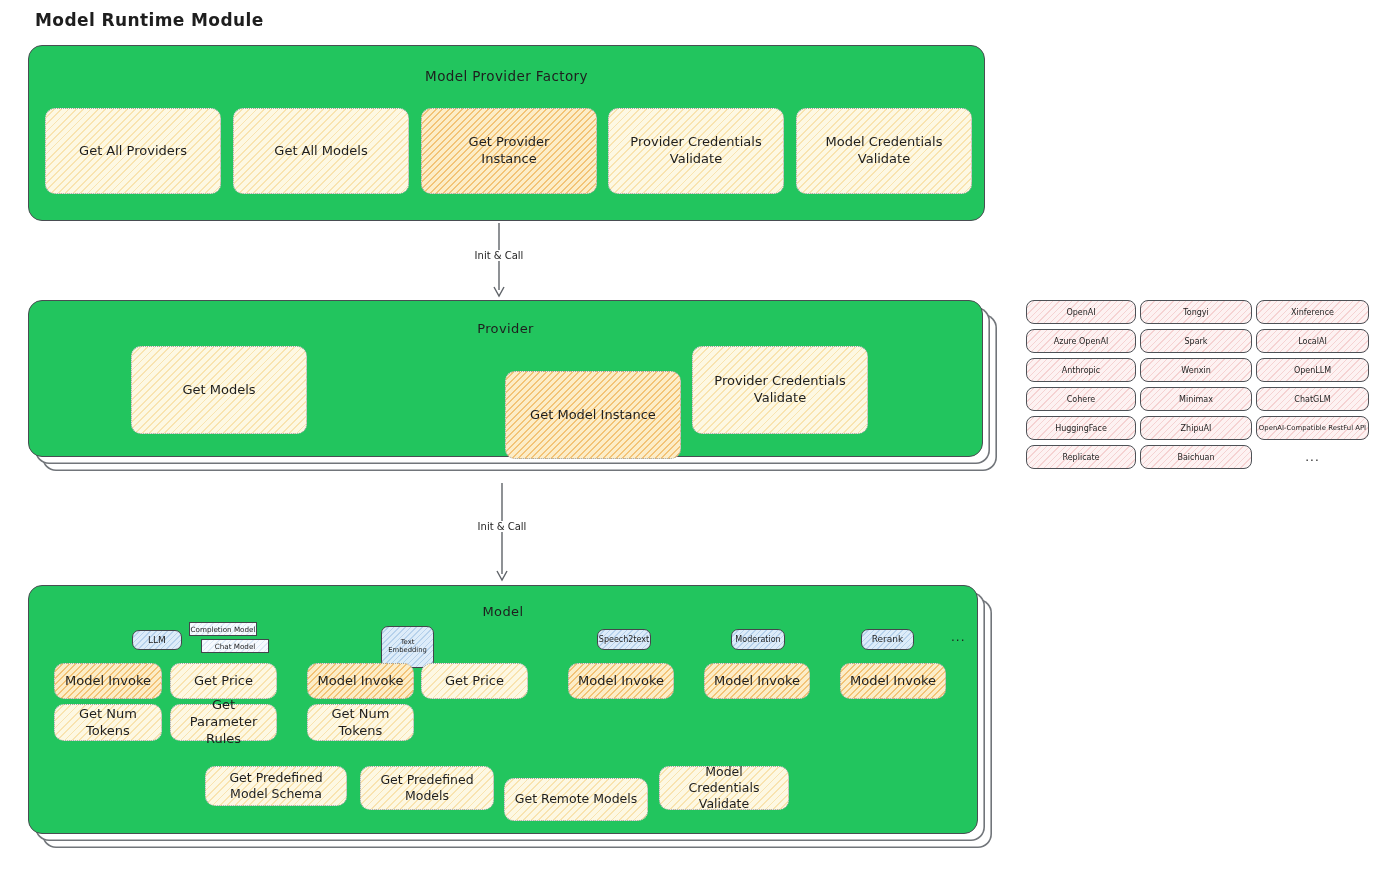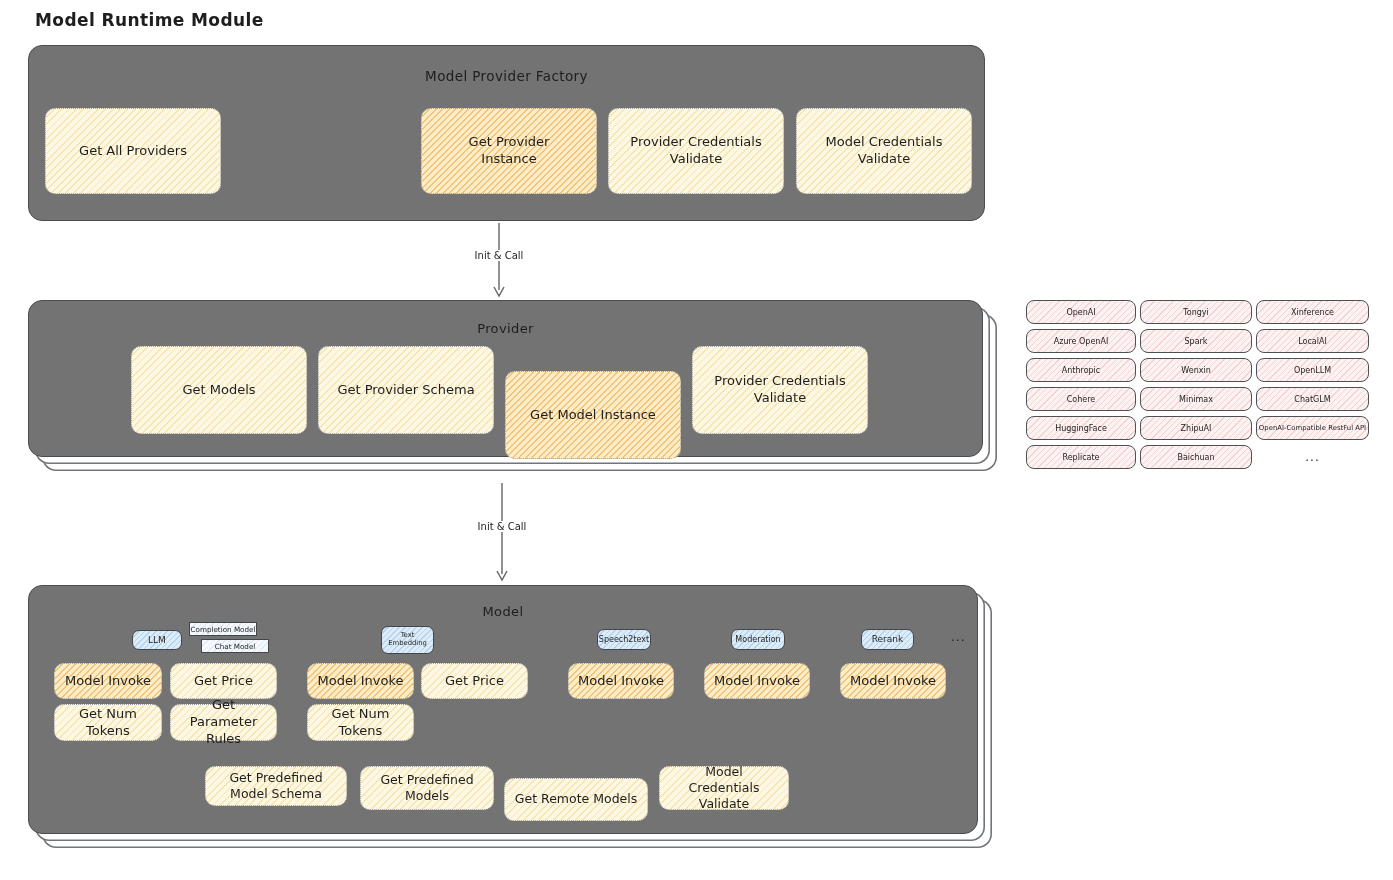--- a/index.html
+++ b/index.html
@@ -13,21 +13,21 @@
   }
 
   .page-title {
     position:absolute; left:35px; top:10px;
     font-size:17px; font-weight:700; letter-spacing:0.4px;
   }
 
   
   .frame {
     position:absolute;
-    background:#737373;
+    background:#22c55e;
     border:1.6px solid #494d52;
     border-radius:14px;
   }
   .stacked {
     box-shadow:
       7px 7px 0 -1.6px #ffffff,
       7px 7px 0 0 #71757a,
       14px 14px 0 -1.6px #ffffff,
       14px 14px 0 0 #71757a;
   }
@@ -115,35 +115,35 @@
   svg.arrow { position:absolute; z-index:2; }
 </style>
 </head>
 <body>
 
 <div class="page-title">Model Runtime Module</div>
 
 <div class="frame" style="left:28px; top:45px; width:957px; height:176px;">
   <div class="frame-title" style="top:22px;">Model Provider Factory</div>
   <div class="node" style="left:16px;  top:62px; width:176px; height:86px;">Get All Providers</div>
+  <div class="node" style="left:204px; top:62px; width:176px; height:86px;">Get All Models</div>
   <div class="node hl narrow" style="left:392px; top:62px; width:176px; height:86px;">Get Provider Instance</div>
   <div class="node" style="left:579px; top:62px; width:176px; height:86px;">Provider Credentials Validate</div>
   <div class="node" style="left:767px; top:62px; width:176px; height:86px;">Model Credentials Validate</div>
 </div>
 
 <svg class="arrow" style="left:491px; top:222px;" width="16" height="76">
   <line x1="8" y1="1" x2="8" y2="68" stroke="#5f6368" stroke-width="1.4"></line>
   <path d="M3 65 L8 74 L13 65" fill="none" stroke="#5f6368" stroke-width="1.4"></path>
 </svg>
 <div class="arrow-label" style="left:499px; top:250px;">Init &amp; Call</div>
 
 <div class="frame stacked" style="left:28px; top:300px; width:955px; height:157px;">
   <div class="frame-title" style="top:20px; font-size:13px;">Provider</div>
   <div class="node" style="left:102px; top:45px; width:176px; height:88px;">Get Models</div>
-  <div class="node" style="left:289px; top:45px; width:176px; height:88px;">Get Provider Schema</div>
   <div class="node hl" style="left:476px; top:45px; width:176px; height:88px;margin-top:25px;">Get Model Instance</div>
   <div class="node" style="left:663px; top:45px; width:176px; height:88px;">Provider Credentials Validate</div>
 </div>
 
 <div class="chips">
   <div class="chip">OpenAI</div>
   <div class="chip">Tongyi</div>
   <div class="chip">Xinference</div>
   <div class="chip">Azure OpenAI</div>
   <div class="chip">Spark</div>
@@ -167,21 +167,21 @@
   <path d="M3 89 L8 98 L13 89" fill="none" stroke="#5f6368" stroke-width="1.4"></path>
 </svg>
 <div class="arrow-label" style="left:502px; top:521px;">Init &amp; Call</div>
 
 <div class="frame stacked" style="left:28px; top:585px; width:950px; height:249px;">
   <div class="frame-title" style="top:18px; font-size:13px;">Model</div>
 
   <div class="tab" style="left:103px; top:44px; width:50px; height:20px; font-size:9px;">LLM</div>
   <div class="subtab" style="left:160px; top:36px; width:68px; height:14px;">Completion Model</div>
   <div class="subtab" style="left:160px; top:53px; width:68px; height:14px;margin-left:12px;">Chat Model</div>
-  <div class="tab" style="left:352px; top:40px; width:53px; height:28px; font-size:6.8px; padding:0 7px;">Text Embedding</div>
+  <div class="tab" style="left:352px; top:40px; width:53px; height:42px; font-size:6.8px; padding:0 7px;">Text Embedding</div>
   <div class="tab" style="left:568px; top:43px; width:54px; height:21px; font-size:8px;">Speech2text</div>
   <div class="tab" style="left:702px; top:43px; width:54px; height:21px; font-size:8px;">Moderation</div>
   <div class="tab" style="left:832px; top:43px; width:53px; height:21px; font-size:9px;">Rerank</div>
   <div class="ellipsis" style="left:922px; top:44px;">...</div>
 
   <div class="node hl" style="left:25px;  top:77px; width:108px; height:36px;">Model Invoke</div>
   <div class="node" style="left:141px; top:77px; width:107px; height:36px;">Get Price</div>
   <div class="node hl" style="left:278px; top:77px; width:107px; height:36px;">Model Invoke</div>
   <div class="node" style="left:392px; top:77px; width:107px; height:36px;">Get Price</div>
   <div class="node hl" style="left:539px; top:77px; width:106px; height:36px;">Model Invoke</div>

